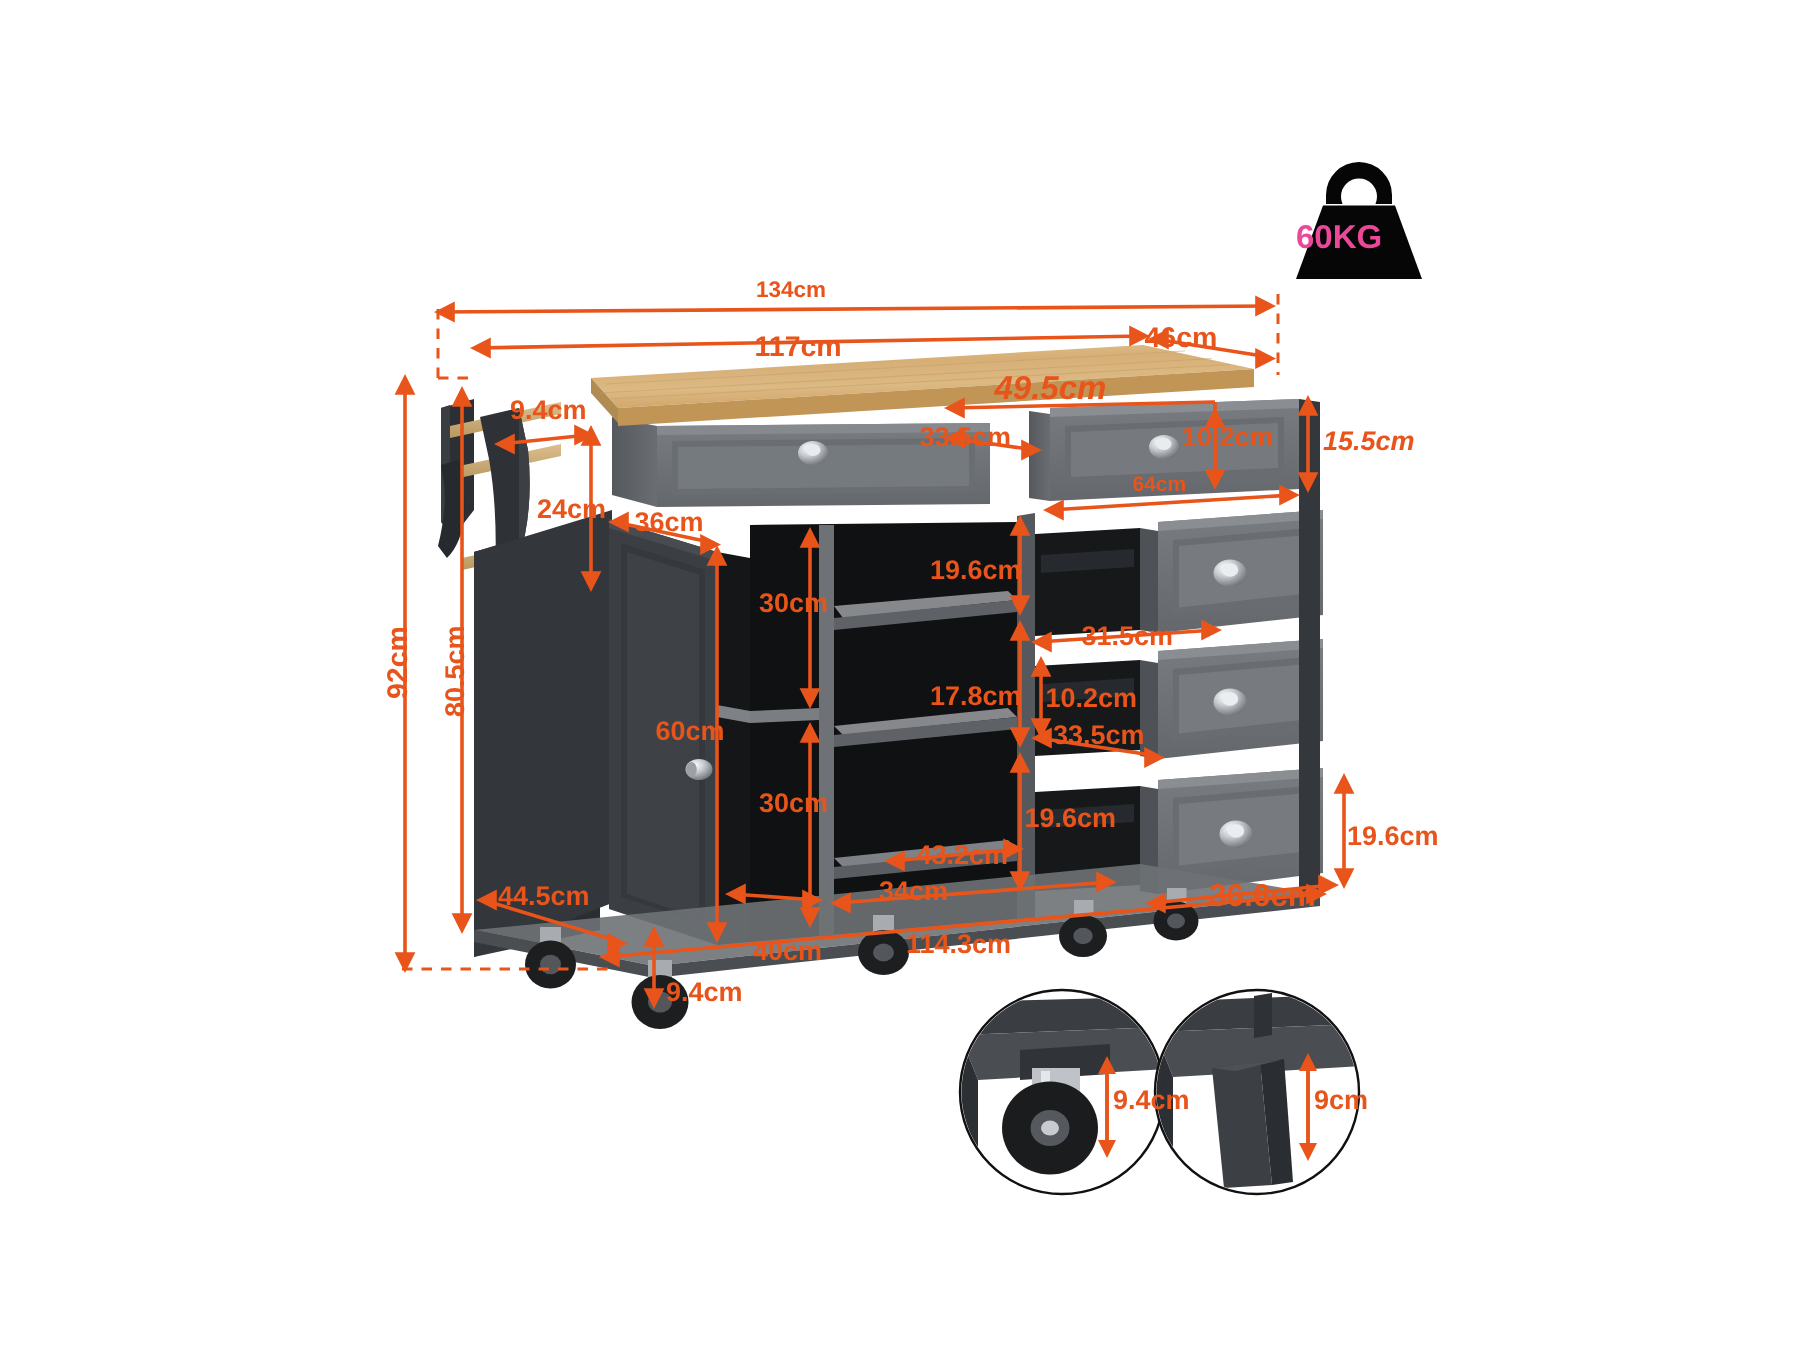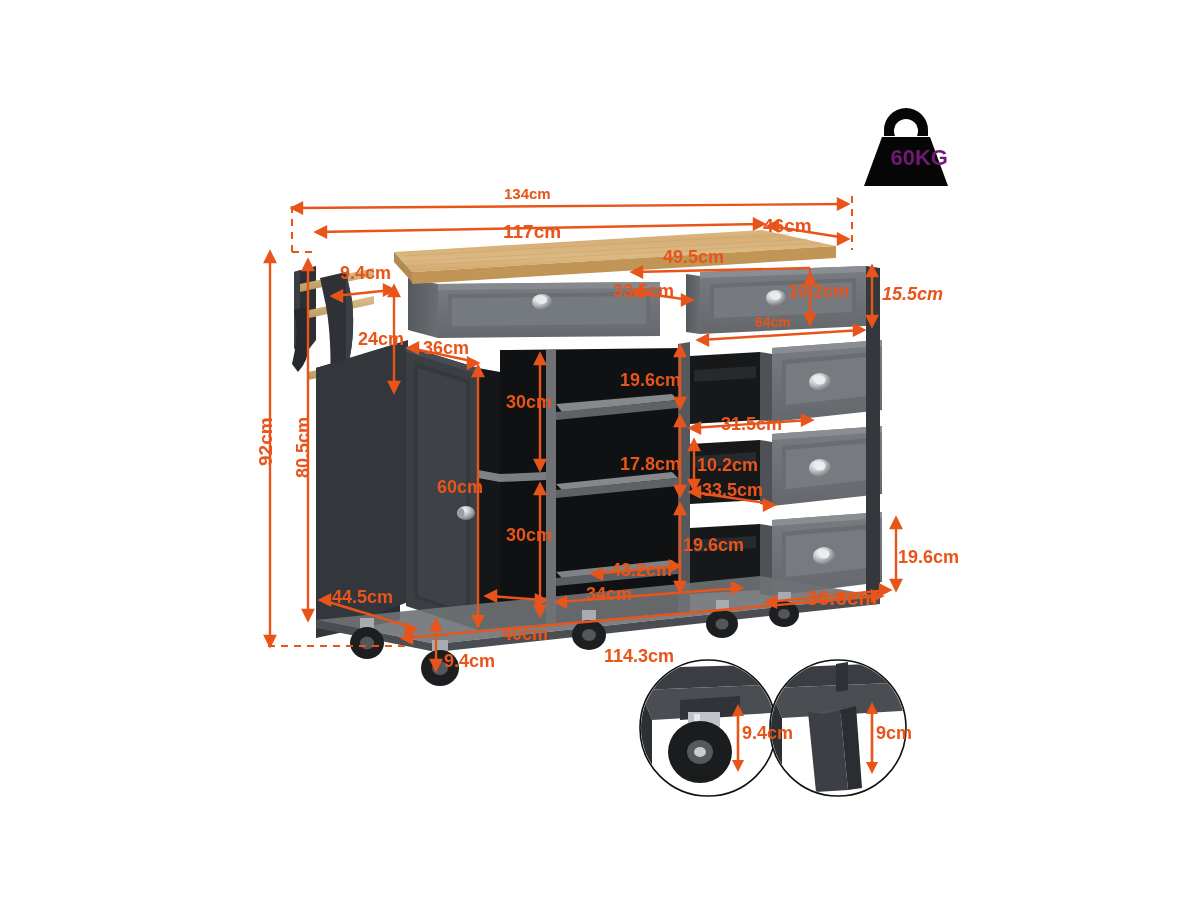--- a/index.html
+++ b/index.html
@@ -11,22 +11,22 @@
     position:absolute;
     color:#E8541A;
     font-weight:bold;
     font-family:"Liberation Sans", sans-serif;
     white-space:nowrap;
     line-height:1;
   }
   .dimlabel.rot { transform-origin:left top; transform:rotate(-90deg); }
   .wicon { position:absolute; }
   .wicon .wtext {
-    position:absolute; left:0; top:0; width:100%; text-align:right;
-    color:#701a75; font-weight:bold; font-family:"Liberation Sans", sans-serif;
+    position:absolute; left:0; top:0; width:100%; text-align:left;
+    color:#ec4899; font-weight:bold; font-family:"Liberation Sans", sans-serif;
   }
 </style>
 </head>
 <body>
 
 <div id="stage">
 
   <svg width="1204" height="903" viewBox="0 0 1204 903">
     <defs>
       <linearGradient id="woodGrad" x1="0" y1="0" x2="0.25" y2="1">
@@ -408,21 +408,21 @@
     <g>
       <path d="M884,130 a22,22 0 0 1 44,0 l0,6 -13,0 a10,10 0 0 0 -18,0 l-13,0 z" fill="#060606"></path>
       <circle cx="906" cy="131" r="12" fill="#ffffff"></circle>
       <path d="M882,137 L930,137 L948,186 L864,186 Z" fill="#060606"></path>
     </g>
   </svg>
 
   <div class="dimlabel" style="left:504px; top:186px; font-size:15px;">134cm</div>
   <div class="dimlabel" style="left:503px; top:222px; font-size:19px;">117cm</div>
   <div class="dimlabel" style="left:763px; top:216px; font-size:19px;">46cm</div>
-  <div class="dimlabel" style="left:663px; top:248px; font-size:18px;">49.5cm</div>
+  <div class="dimlabel" style="left:663px; top:248px; font-size:22px;font-style:italic;">49.5cm</div>
   <div class="dimlabel" style="left:340px; top:264px; font-size:18px;">9.4cm</div>
   <div class="dimlabel" style="left:613px; top:282px; font-size:18px;">33.5cm</div>
   <div class="dimlabel" style="left:788px; top:282px; font-size:18px;">10.2cm</div>
   <div class="dimlabel" style="left:882px; top:285px; font-size:18px;font-style:italic;">15.5cm</div>
   <div class="dimlabel" style="left:755px; top:315px; font-size:14px;">64cm</div>
 
   <div class="dimlabel rot" style="left:256px; top:466px; font-size:19px;">92cm</div>
   <div class="dimlabel rot" style="left:294px; top:478px; font-size:18px;">80.5cm</div>
 
   <div class="dimlabel" style="left:358px; top:330px; font-size:18px;">24cm</div>
@@ -433,21 +433,21 @@
   <div class="dimlabel" style="left:620px; top:371px; font-size:18px;">19.6cm</div>
   <div class="dimlabel" style="left:620px; top:455px; font-size:18px;">17.8cm</div>
   <div class="dimlabel" style="left:683px; top:536px; font-size:18px;">19.6cm</div>
   <div class="dimlabel" style="left:705px; top:415px; font-size:18px;margin-left:16px;">31.5cm</div>
   <div class="dimlabel" style="left:697px; top:456px; font-size:18px;">10.2cm</div>
   <div class="dimlabel" style="left:702px; top:481px; font-size:18px;">33.5cm</div>
   <div class="dimlabel" style="left:332px; top:588px; font-size:18px;">44.5cm</div>
   <div class="dimlabel" style="left:502px; top:581px; font-size:18px;margin-top:44px;">40cm</div>
   <div class="dimlabel" style="left:586px; top:585px; font-size:18px;">34cm</div>
   <div class="dimlabel" style="left:611px; top:561px; font-size:18px;">43.2cm</div>
-  <div class="dimlabel" style="left:604px; top:620px; font-size:18px;margin-top:27px;">114.3cm</div>
+  <div class="dimlabel" style="left:604px; top:620px; font-size:18px;">114.3cm</div>
   <div class="dimlabel" style="left:444px; top:652px; font-size:18px;">9.4cm</div>
   <div class="dimlabel" style="left:898px; top:548px; font-size:18px;">19.6cm</div>
   <div class="dimlabel" style="left:806px; top:587px; font-size:21px;">36.6cm</div>
 
   <div class="dimlabel" style="left:742px; top:724px; font-size:18px;">9.4cm</div>
   <div class="dimlabel" style="left:876px; top:724px; font-size:18px;">9cm</div>
 
   <div class="wicon" style="left:864px; top:145px; width:84px; height:30px;">
     <div class="wtext" style="font-size:22px;">60KG</div>
   </div>

